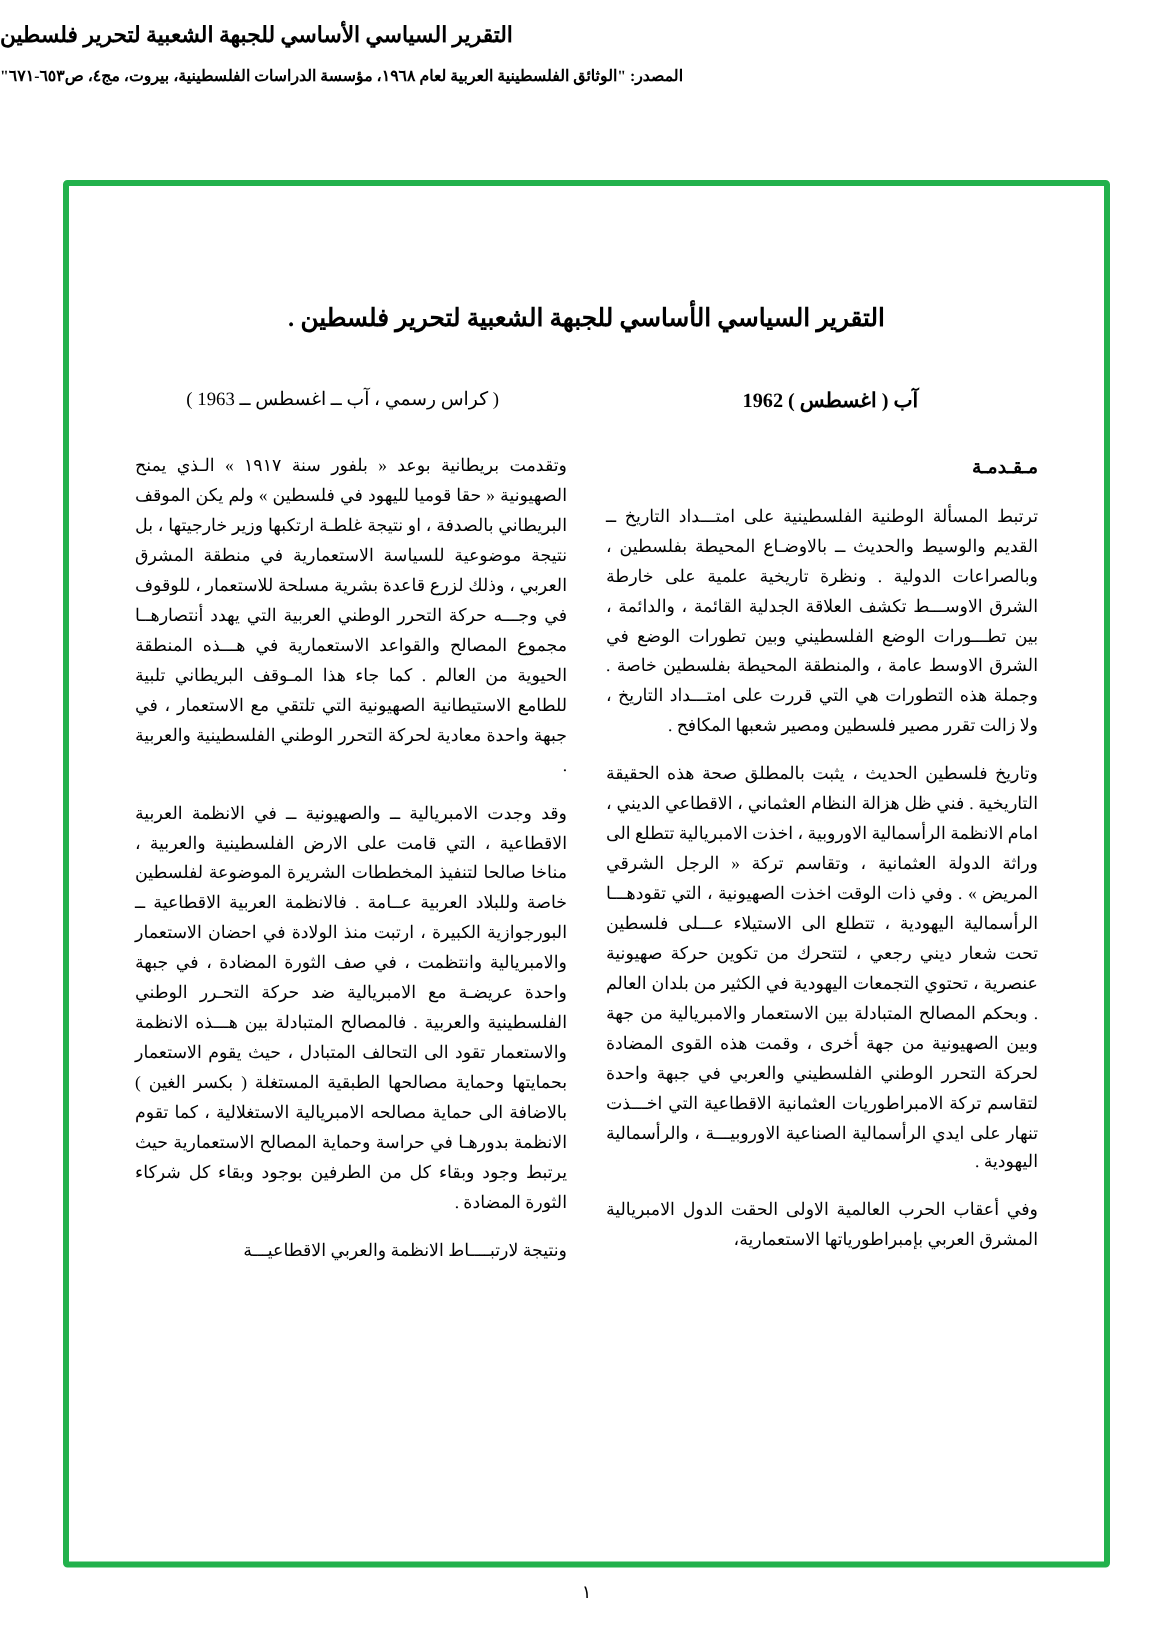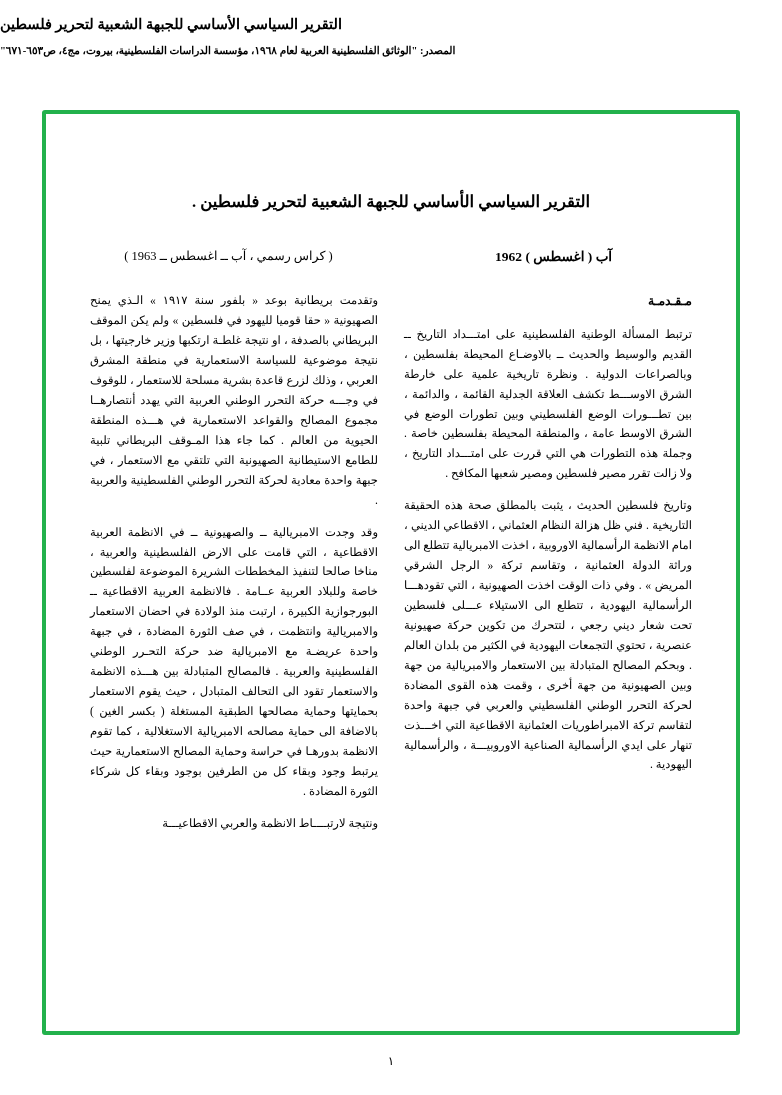--- a/index.html
+++ b/index.html
@@ -33,21 +33,21 @@
     color: #000;
   }
   .doc-source {
     font-size: 10.5px;
     font-weight: bold;
     margin-top: 10px;
     color: #000;
   }
   .frame {
     position: absolute;
-    top: 110px;
+    top: 120px;
     right: 42px;
     left: 42px;
     height: 925px;
     border: 4px solid #22b14c;
     border-radius: 3px;
     box-sizing: border-box;
     background: #fff;
   }
   .frame-inner {
     position: absolute;
@@ -134,20 +134,21 @@
         <div class="subhead-right">آب ( اغسطس ) 1962</div>
         <div class="subhead-left">( كراس رسمي ، آب ــ اغسطس ــ 1963 )</div>
       </div>
 
       <div class="columns">
 
         <div class="col">
           <p class="section-label">مـقـدمـة</p>
           <p>ترتبط المسألة الوطنية الفلسطينية على امتـــداد التاريخ ــ القديم والوسيط والحديث ــ بالاوضـاع المحيطة بفلسطين ، وبالصراعات الدولية . ونظرة تاريخية علمية على خارطة الشرق الاوســـط تكشف العلاقة الجدلية القائمة ، والدائمة ، بين تطـــورات الوضع الفلسطيني وبين تطورات الوضع في الشرق الاوسط عامة ، والمنطقة المحيطة بفلسطين خاصة . وجملة هذه التطورات هي التي قررت على امتـــداد التاريخ ، ولا زالت تقرر مصير فلسطين ومصير شعبها المكافح .</p>
           <p>وتاريخ فلسطين الحديث ، يثبت بالمطلق صحة هذه الحقيقة التاريخية . فني ظل هزالة النظام العثماني ، الاقطاعي الديني ، امام الانظمة الرأسمالية الاوروبية ، اخذت الامبريالية تتطلع الى وراثة الدولة العثمانية ، وتقاسم تركة « الرجل الشرقي المريض » . وفي ذات الوقت اخذت الصهيونية ، التي تقودهـــا الرأسمالية اليهودية ، تتطلع الى الاستيلاء عـــلى فلسطين تحت شعار ديني رجعي ، لتتحرك من تكوين حركة صهيونية عنصرية ، تحتوي التجمعات اليهودية في الكثير من بلدان العالم . وبحكم المصالح المتبادلة بين الاستعمار والامبريالية من جهة وبين الصهيونية من جهة أخرى ، وقمت هذه القوى المضادة لحركة التحرر الوطني الفلسطيني والعربي في جبهة واحدة لتقاسم تركة الامبراطوريات العثمانية الاقطاعية التي اخـــذت تنهار على ايدي الرأسمالية الصناعية الاوروبيـــة ، والرأسمالية اليهودية .</p>
+          <p>وفي أعقاب الحرب العالمية الاولى الحقت الدول الامبريالية المشرق العربي بإمبراطورياتها الاستعمارية،</p>
         </div>
 
         <div class="col">
           <p>وتقدمت بريطانية بوعد « بلفور سنة ١٩١٧ » الـذي يمنح الصهيونية « حقا قوميا لليهود في فلسطين » ولم يكن الموقف البريطاني بالصدفة ، او نتيجة غلطـة ارتكبها وزير خارجيتها ، بل نتيجة موضوعية للسياسة الاستعمارية في منطقة المشرق العربي ، وذلك لزرع قاعدة بشرية مسلحة للاستعمار ، للوقوف في وجـــه حركة التحرر الوطني العربية التي يهدد أنتصارهــا مجموع المصالح والقواعد الاستعمارية في هـــذه المنطقة الحيوية من العالم . كما جاء هذا المـوقف البريطاني تلبية للطامع الاستيطانية الصهيونية التي تلتقي مع الاستعمار ، في جبهة واحدة معادية لحركة التحرر الوطني الفلسطينية والعربية .</p>
           <p>وقد وجدت الامبريالية ــ والصهيونية ــ في الانظمة العربية الاقطاعية ، التي قامت على الارض الفلسطينية والعربية ، مناخا صالحا لتنفيذ المخططات الشريرة الموضوعة لفلسطين خاصة وللبلاد العربية عــامة . فالانظمة العربية الاقطاعية ــ البورجوازية الكبيرة ، ارتبت منذ الولادة في احضان الاستعمار والامبريالية وانتظمت ، في صف الثورة المضادة ، في جبهة واحدة عريضـة مع الامبريالية ضد حركة التحـرر الوطني الفلسطينية والعربية . فالمصالح المتبادلة بين هـــذه الانظمة والاستعمار تقود الى التحالف المتبادل ، حيث يقوم الاستعمار بحمايتها وحماية مصالحها الطبقية المستغلة ( بكسر الغين ) بالاضافة الى حماية مصالحه الامبريالية الاستغلالية ، كما تقوم الانظمة بدورهـا في حراسة وحماية المصالح الاستعمارية حيث يرتبط وجود وبقاء كل من الطرفين بوجود وبقاء كل شركاء الثورة المضادة .</p>
           <p>ونتيجة لارتبــــاط الانظمة والعربي الاقطاعيـــة</p>
         </div>
 
       </div>
     </div>

